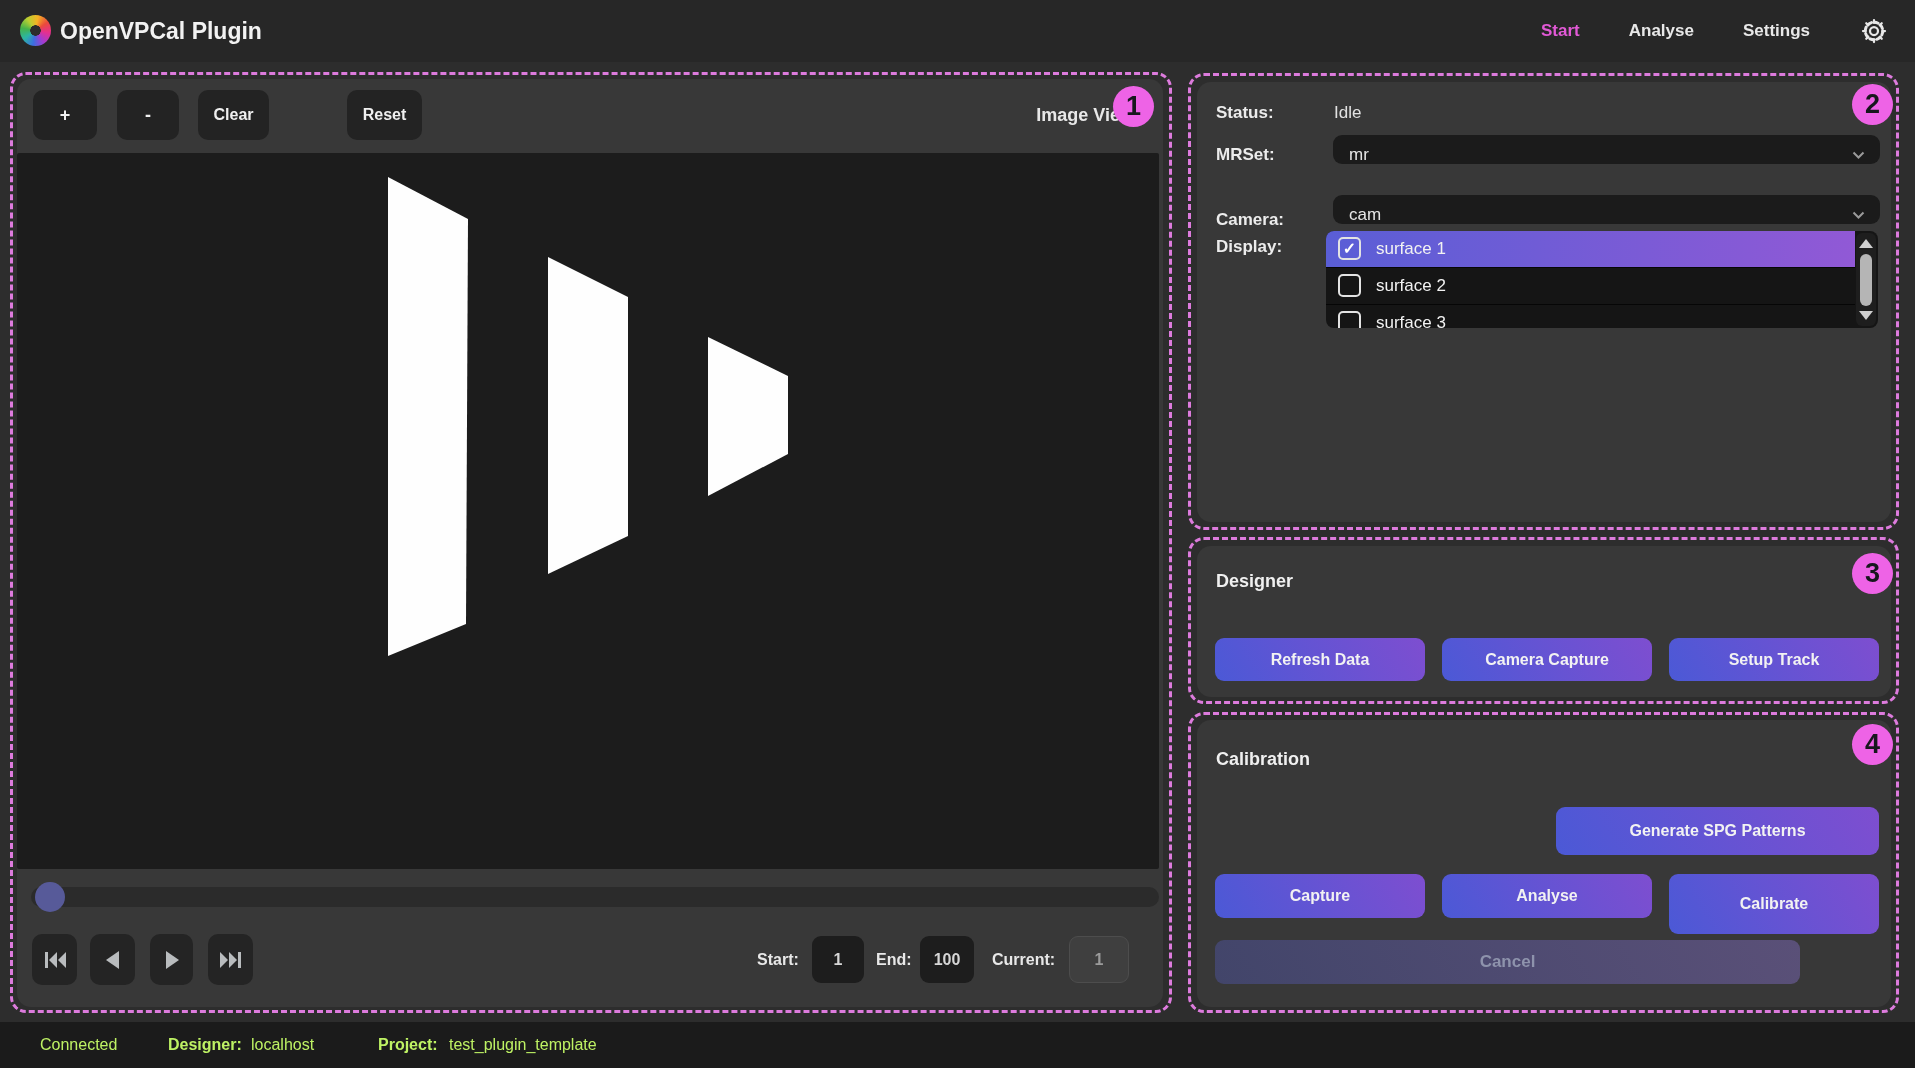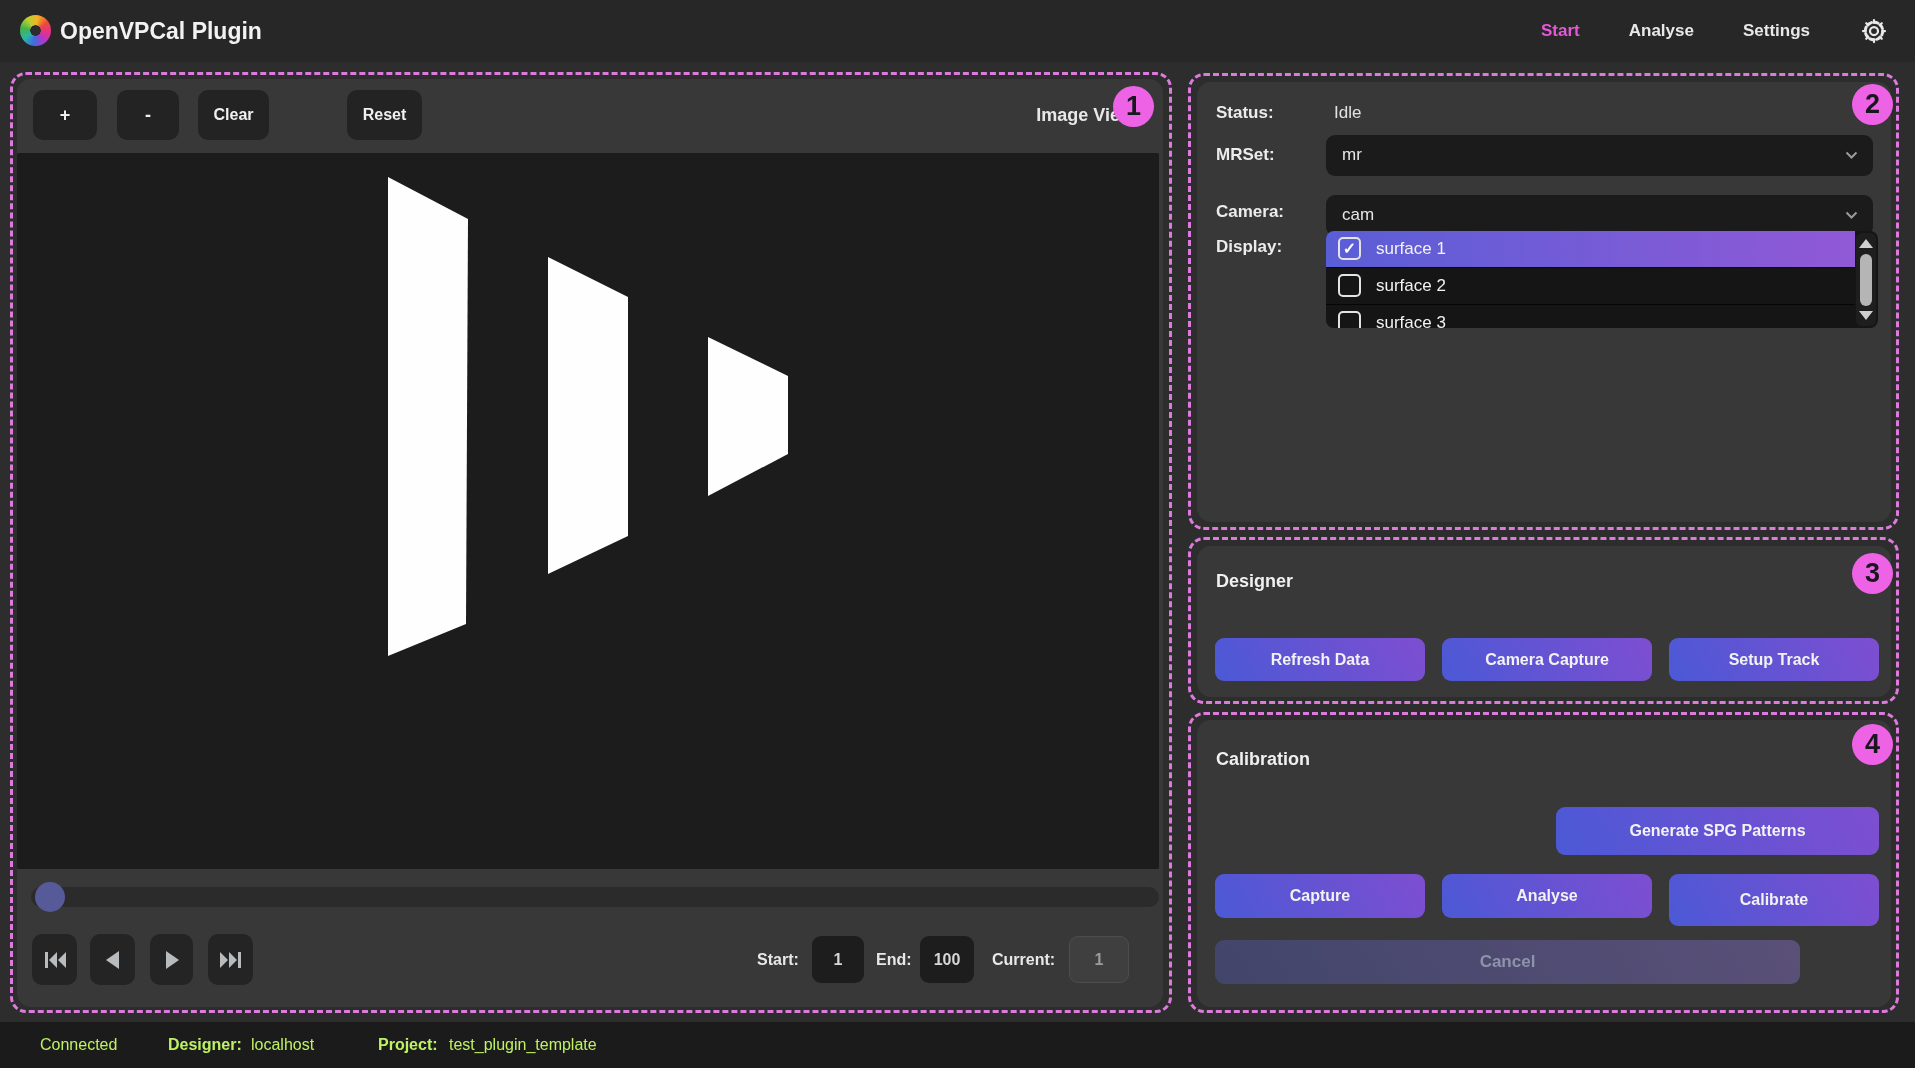--- a/index.html
+++ b/index.html
@@ -58,21 +58,21 @@
   .frame-label { position:absolute; top:855px; height:51px; line-height:51px; font-size:16px; font-weight:bold; color:#e8e8e8; }
   .lbl-start { left:740px; } .lbl-end { left:859px; } .lbl-current { left:975px; }
   .frame-input { position:absolute; top:857px; height:47px; background:#1d1d1d; border:none; border-radius:9px;
                  color:#d6d6d6; font-family:inherit; font-size:16px; font-weight:bold; text-align:center; }
   .in-start { left:795px; width:52px; } .in-end { left:903px; width:54px; }
   .in-current { left:1052px; width:60px; background:#3f3f3f; border:1px solid #4d4d4d; color:#9b9b9b; }
 
   
   .fld-label { position:absolute; left:19px; font-size:17px; font-weight:bold; color:#ececec; }
   .fld-value { position:absolute; font-size:17px; color:#e2e2e2; }
-  .dropdown { position:absolute; left:129px; width:547px; height:41px; background:#1b1b1b; border-radius:9px; cursor:pointer; }
+  .dropdown { position:absolute; left:136px; width:547px; height:29px; background:#1b1b1b; border-radius:9px; cursor:pointer; }
   .dropdown .dd-value { position:absolute; left:16px; top:0; height:39px; line-height:39px; font-size:17px; color:#e6e6e6; }
   .dropdown svg { position:absolute; right:15px; top:16px; }
 
   .surface-list { position:absolute; left:129px; top:149px; width:552px; height:97px; background:#151515; border-radius:8px; overflow:hidden; }
   .surface-rows { position:absolute; left:0; top:0; right:23px; }
   .surface-row { position:relative; height:37px; border-bottom:1px solid #060606; cursor:pointer; }
   .surface-row.selected { background:linear-gradient(90deg,#5a5ed6 0%, #9159d6 100%); }
   .sr-check { position:absolute; left:12px; top:6px; width:23px; height:23px; border:2px solid #e3e3e3; border-radius:5px;
               color:#ffffff; font-size:16px; font-weight:bold; line-height:19px; text-align:center; }
   .sr-label { position:absolute; left:50px; top:0; height:37px; line-height:36px; font-size:17px; color:#f2f2f2; }
@@ -89,21 +89,21 @@
   .sec-title { position:absolute; left:19px; font-size:18px; font-weight:bold; color:#f0f0f0; }
 
   .p3-b1 { left:18px;  top:92px; width:210px; height:43px; }
   .p3-b2 { left:245px; top:92px; width:210px; height:43px; }
   .p3-b3 { left:472px; top:92px; width:210px; height:43px; }
 
   .p4-r1a { left:18px;  top:87px; width:325px; height:48px; }
   .p4-r1b { left:359px; top:87px; width:323px; height:48px; }
   .p4-r2a { left:18px;  top:154px; width:210px; height:44px; }
   .p4-r2b { left:245px; top:154px; width:210px; height:44px; }
-  .p4-r2c { left:472px; top:154px; width:210px; height:52px; }
+  .p4-r2c { left:472px; top:154px; width:210px; height:60px; }
   .p4-cancel { left:18px; top:220px; width:585px; height:44px; font-size:17px; }
 
   
   .statusbar { position:absolute; left:0; top:1022px; width:1915px; height:46px; background:#1b1b1b; }
   .statusbar span { position:absolute; top:0; height:46px; line-height:46px; font-size:16px; color:#bef264; }
   .st-conn { left:40px; color:#3fd9a4; }
   .st-des-l { left:168px; font-weight:bold; color:#f0f0f0; }
   .st-des-v { left:251px; }
   .st-prj-l { left:378px; font-weight:bold; color:#f0f0f0; }
   .st-prj-v { left:449px; }
@@ -195,21 +195,21 @@
     <span class="fld-value" style="left:137px; top:21px;">Idle</span>
 
     <span class="fld-label" style="top:63px;">MRSet:</span>
     <div class="dropdown" style="top:53px;">
       <span class="dd-value">mr</span>
       <svg width="13" height="9" viewBox="0 0 13 9" fill="none" stroke="#9a9a9a" stroke-width="2">
           <polyline points="1.5,1.5 6.5,6.5 11.5,1.5"></polyline>
         </svg>
     </div>
 
-    <span class="fld-label" style="top:120px;">Camera:</span>
+    <span class="fld-label" style="top:128px;">Camera:</span>
     <div class="dropdown" style="top:101px;margin-top:12px;">
       <span class="dd-value">cam</span>
       <svg width="13" height="9" viewBox="0 0 13 9" fill="none" stroke="#9a9a9a" stroke-width="2">
           <polyline points="1.5,1.5 6.5,6.5 11.5,1.5"></polyline>
         </svg>
     </div>
 
     <span class="fld-label" style="top:155px;">Display:</span>
     <div class="surface-list">
       <div class="surface-rows">

